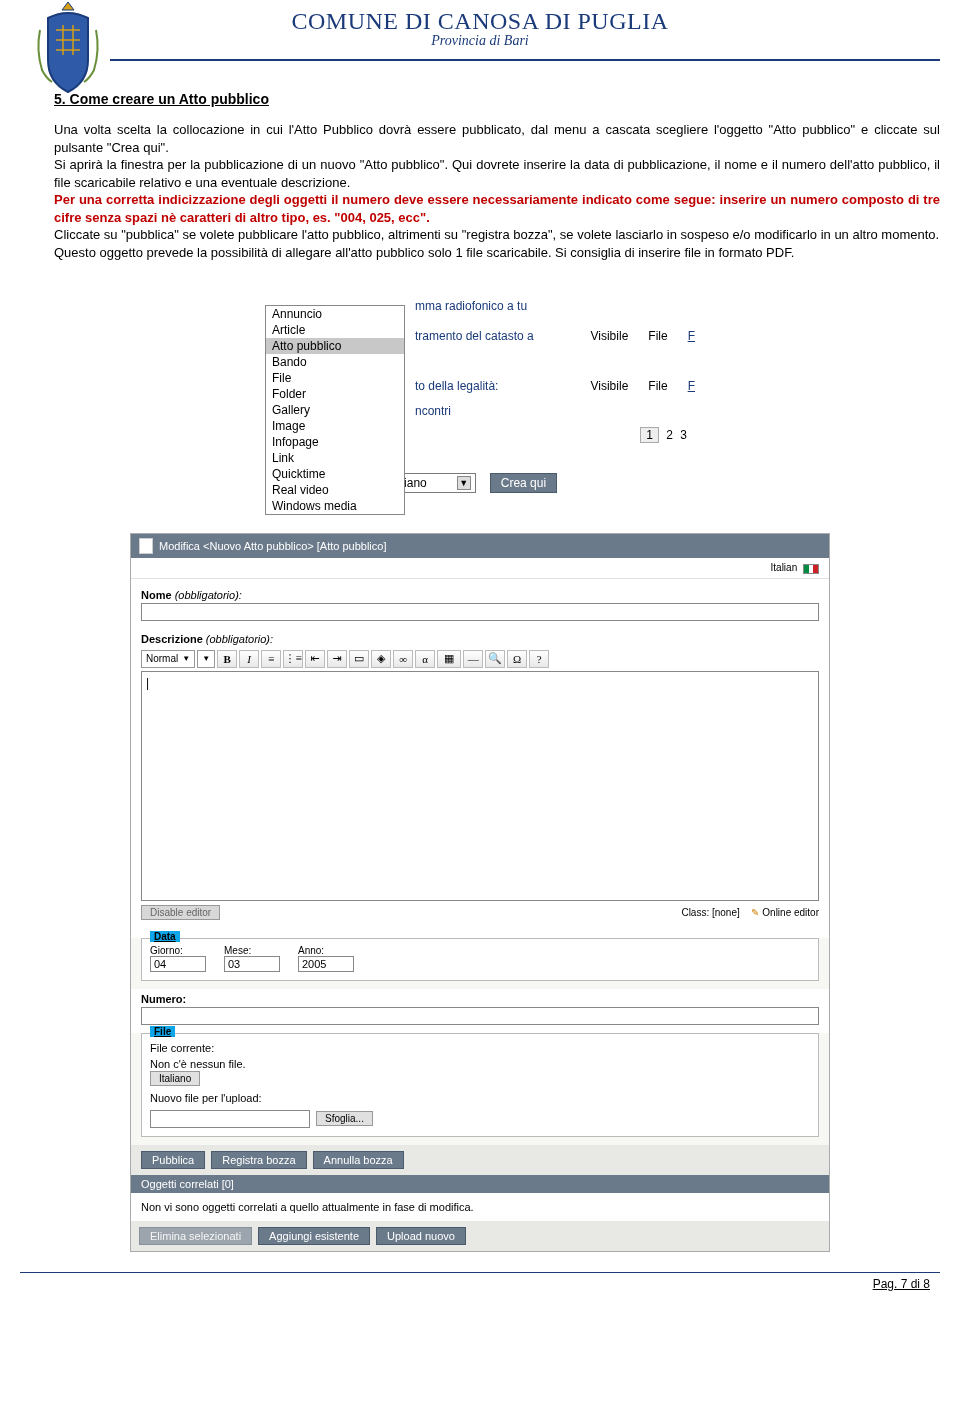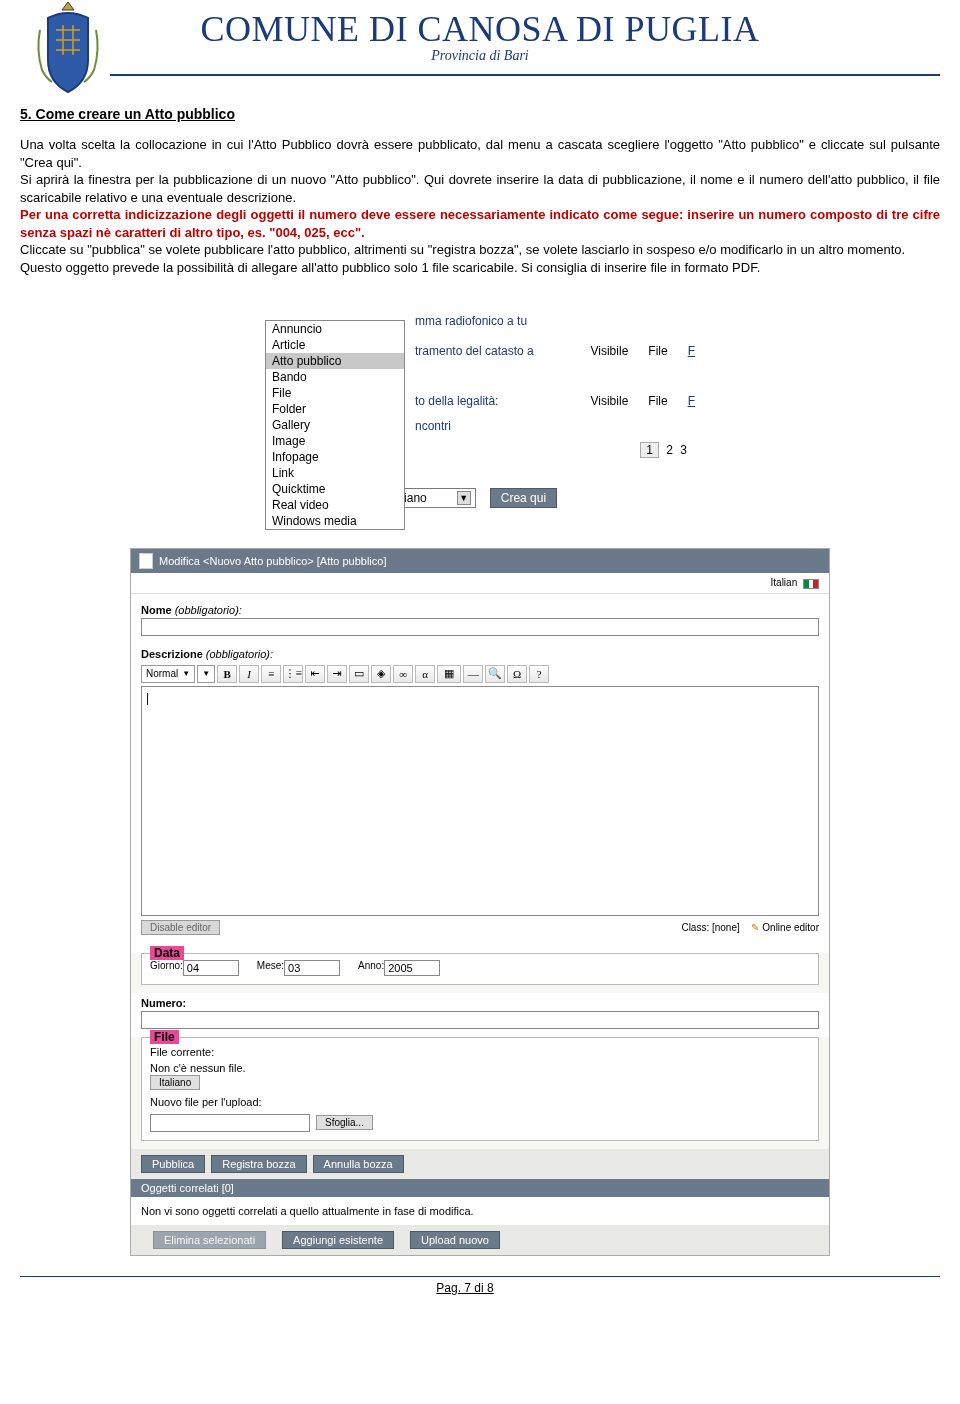--- a/index.html
+++ b/index.html
@@ -1,27 +1,27 @@
 <!DOCTYPE html>
 <html><head>
 <meta charset="utf-8">
 <style>
   * { box-sizing: border-box; margin: 0; padding: 0; }
   body { font-family: Verdana, Arial, sans-serif; font-size: 13px; background: #fff; color: #000; width: 960px; }
   
   
   .header { position: relative; padding: 8px 20px 4px 20px; }
-  .header-title { text-align: center; color: #1a3a7a; font-family: "Times New Roman", serif; font-size: 36px; font-weight: normal; letter-spacing: 0.5px; }
+  .header-title { text-align: center; color: #1a3a7a; font-family: "Times New Roman", serif; font-size: 24px; font-weight: normal; letter-spacing: 0.5px; }
   .header-subtitle { text-align: center; color: #1a3a7a; font-family: "Times New Roman", serif; font-style: italic; font-size: 14px; margin-top: -2px; }
   .header-rule { margin: 6px 20px 0 110px; height: 2px; background: #1a3a7a; }
   .crest { position: absolute; left: 28px; top: 0; width: 80px; height: 95px; }
   .crest svg { width: 100%; height: 100%; }
   
   
-  .content { padding: 30px 20px 10px 20px; }
+  .content { padding: 30px 20px 10px 20px; margin-left: 34px; }
   .section-heading { font-weight: bold; text-decoration: underline; font-size: 14px; margin-bottom: 14px; color: #000; }
   .para { font-size: 13px; line-height: 1.35; text-align: justify; margin-bottom: 0; }
   .red-bold { color: #c00000; font-weight: bold; }
   
   
   .shot1 { margin: 20px auto 40px auto; width: 430px; font-size: 12px; position: relative; }
   .dropdown-open { position: absolute; left: 0; top: 14px; width: 140px; background: #fff; border: 1px solid #888; z-index: 5; }
   .dropdown-open .dd-item { padding: 1px 6px; font-size: 12px; cursor: default; }
   .dropdown-open .dd-item.sel { background: #c8c8c8; }
   .shot1-bg { padding-left: 0; }
@@ -56,41 +56,41 @@
   .tb-btn.i { font-style: italic; }
   .tb-btn.wide { width: 24px; }
   
   .editor-area { width: 100%; height: 230px; border: 1px solid #888; background: #fff; padding: 4px; font-size: 12px; }
   .editor-footer { display: flex; justify-content: space-between; align-items: center; padding: 4px 0 8px 0; font-size: 10px; }
   .btn-flat { background: #d8d8d8; border: 1px solid #999; color: #666; padding: 1px 8px; font-size: 10px; }
   .online-ed { color: #000; }
   .online-ed::before { content: "✎"; color: #d08000; margin-right: 3px; }
   
   .fieldset { border: 1px solid #bbb; margin: 0 10px 8px 10px; padding: 6px 8px 8px 8px; background: #fff; position: relative; }
-  .fieldset .legend { position: absolute; top: -8px; left: 8px; background: #ec4899; padding: 0 4px; font-size: 12px; font-weight: bold; }
+  .fieldset .legend { position: absolute; top: -8px; left: 8px; background: #0ea5e9; padding: 0 4px; font-size: 10px; font-weight: bold; text-decoration: underline; }
   .date-row { display: flex; gap: 18px; }
-  .date-col { display: flex; }
+  .date-col { display: flex; flex-direction: column; }
   .date-col label { font-size: 10px; }
   .date-col input { width: 56px; height: 16px; border: 1px solid #888; font-size: 11px; padding: 0 3px; }
   
   .numero-block { padding: 0 10px 8px 10px; background: #fff; }
   .file-block .lbl2 { font-size: 11px; padding: 2px 0; }
   .btn-small { background: #e0e0e0; border: 1px solid #999; padding: 1px 8px; font-size: 10px; }
   .upload-row { display: flex; align-items: center; gap: 6px; margin-top: 4px; }
   .upload-row input { width: 160px; height: 18px; border: 1px solid #888; background: #fff; }
   
   .action-row { background: #e8e8e4; padding: 6px 10px; display: flex; gap: 6px; }
   .btn-blue { background: #6b7a8a; color: #fff; border: 1px solid #4a5a6a; padding: 2px 10px; font-size: 11px; }
   
   .related-bar { background: #6b7a8a; color: #fff; padding: 3px 10px; font-size: 11px; }
   .related-body { background: #fff; padding: 8px 10px; font-size: 11px; }
-  .related-actions { background: #e8e8e4; padding: 6px 22px; display: flex; gap: 16px; }
+  .related-actions { background: #e8e8e4; padding: 6px 8px; display: flex; gap: 6px; }
   
   .footer-rule { margin: 10px 20px 0 20px; height: 1px; background: #1a3a7a; }
-  .footer-text { text-align: center; padding: 4px 30px 10px 0; font-size: 12px; color: #000; text-decoration: underline; }
+  .footer-text { text-align: right; padding: 4px 30px 10px 0; font-size: 12px; color: #000; text-decoration: underline; }
 </style>
 </head>
 <body>
 
 <div class="header">
   <div class="crest">
     <svg viewBox="0 0 80 95">
       <path d="M40 2 L46 10 L34 10 Z" fill="#d4a017" stroke="#1a3a7a" stroke-width="1"></path>
       <path d="M20 18 Q40 8 60 18 L60 60 Q60 82 40 92 Q20 82 20 60 Z" fill="#2e5aa8" stroke="#1a3a7a" stroke-width="2"></path>
       <path d="M28 30 L52 30 M28 40 L52 40 M28 50 L52 50 M35 25 L35 55 M45 25 L45 55" stroke="#d4a017" stroke-width="1.5"></path>

